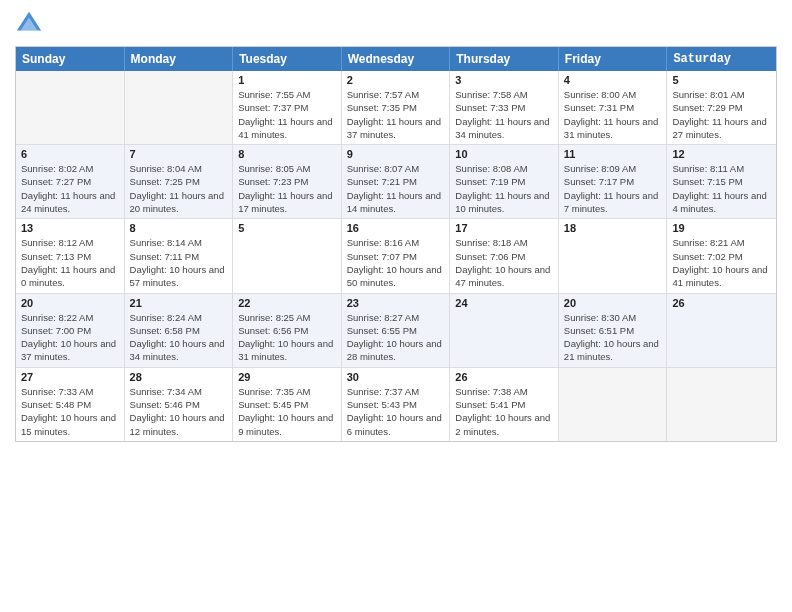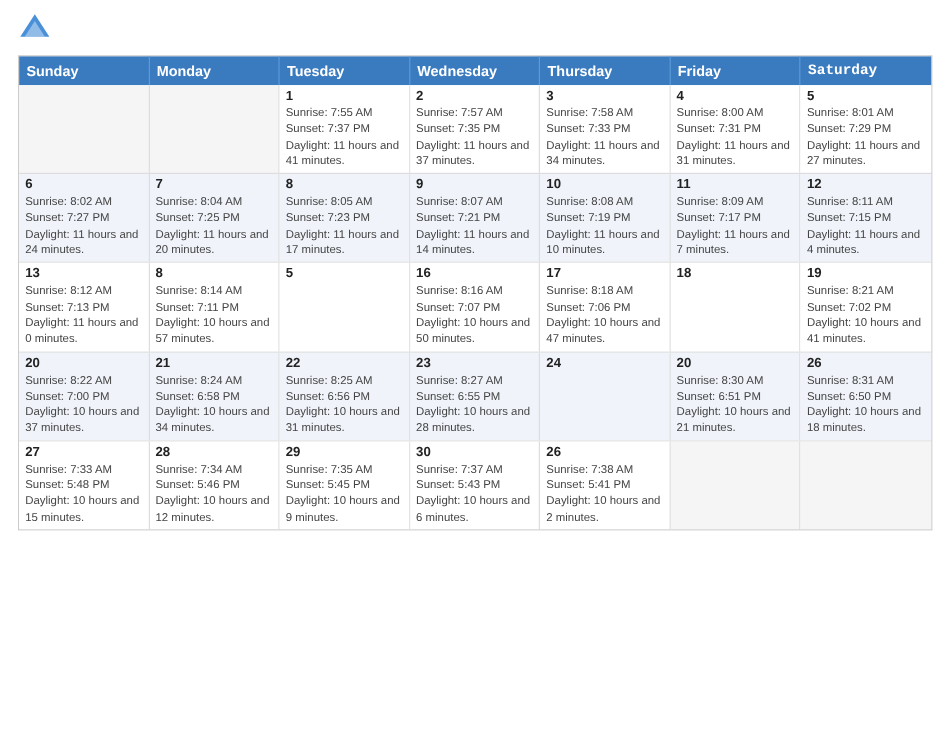--- a/index.html
+++ b/index.html
@@ -244,21 +244,20 @@
           </div>
           <div class="cal-cell alt-row">
             <div class="day-num">24</div>
           </div>
           <div class="cal-cell alt-row">
             <div class="day-num">20</div>
             <div class="cell-detail">Sunrise: 8:30 AM<br>Sunset: 6:51 PM<br>Daylight: 10 hours and 21 minutes.</div>
           </div>
           <div class="cal-cell alt-row">
             <div class="day-num">26</div>
-            <div class="cell-detail">Sunrise: 8:31 AM<br>Sunset: 6:50 PM<br>Daylight: 10 hours and 18 minutes.</div>
           </div>
         </div>
         <div class="cal-row">
           <div class="cal-cell">
             <div class="day-num">27</div>
             <div class="cell-detail">Sunrise: 7:33 AM<br>Sunset: 5:48 PM<br>Daylight: 10 hours and 15 minutes.</div>
           </div>
           <div class="cal-cell">
             <div class="day-num">28</div>
             <div class="cell-detail">Sunrise: 7:34 AM<br>Sunset: 5:46 PM<br>Daylight: 10 hours and 12 minutes.</div>

